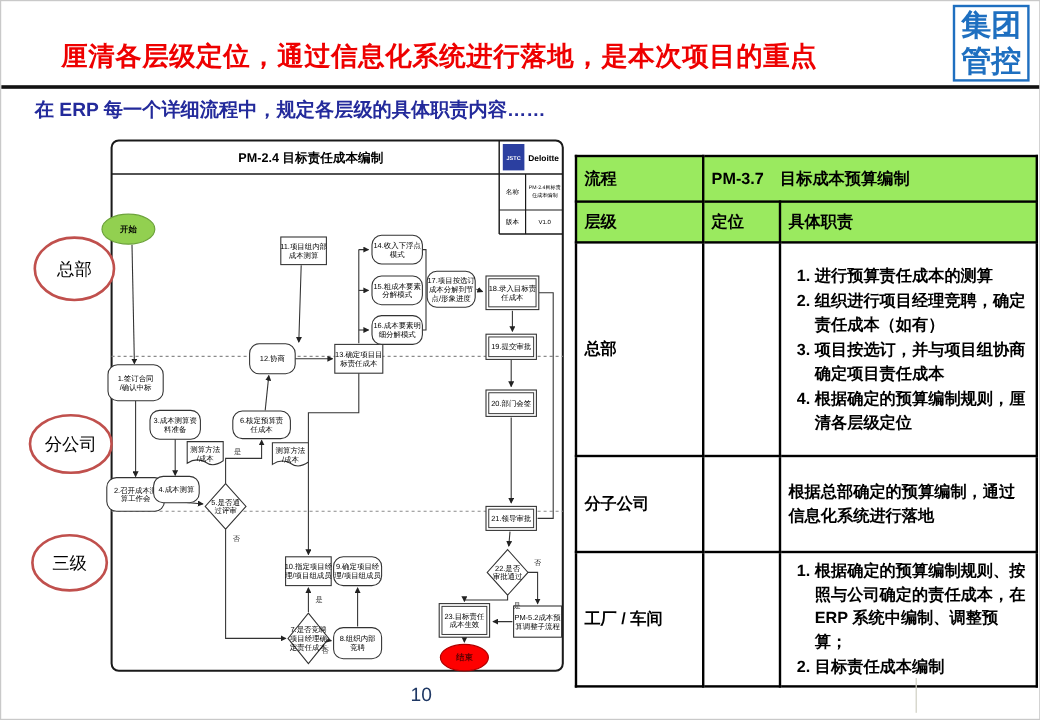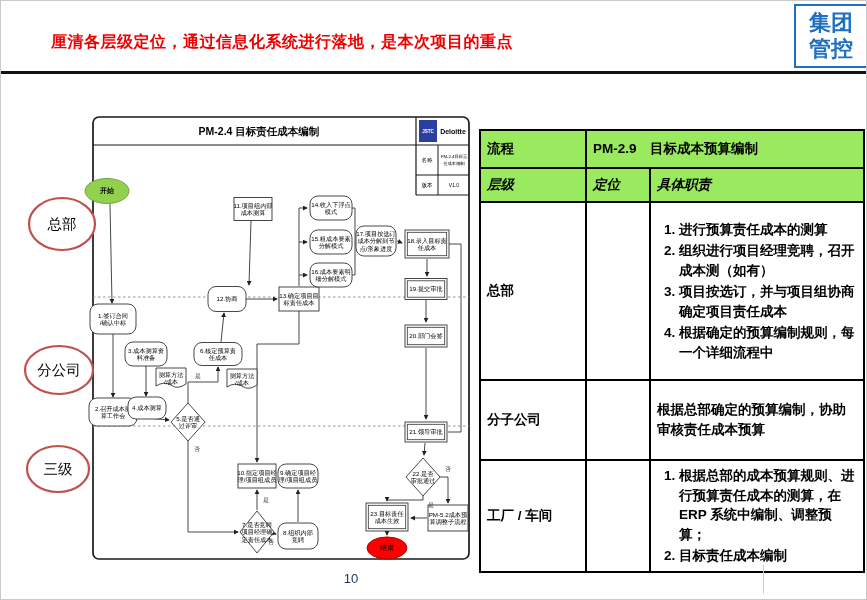--- a/index.html
+++ b/index.html
@@ -4,64 +4,65 @@
 <style>
   html,body{margin:0;padding:0;background:#e8e8e8;}
   *{box-sizing:border-box;}
   .slide{
     position:relative;width:867px;height:600px;margin:0 auto;background:#fff;
     border:1px solid #c9c9c9;overflow:hidden;
     font-family:"Liberation Sans","DejaVu Sans",sans-serif;
   }
   .page-title{
     position:absolute;left:50px;top:31px;width:720px;
-    font-size:16px;font-weight:bold;color:var(--c-title_red);letter-spacing:.5px;
+    font-size:22px;font-weight:bold;color:var(--c-title_red);letter-spacing:.5px;
   }
   .header-rule{position:absolute;left:0;top:70px;width:867px;height:3px;background:#121212;}
   .corner-logo{
-    position:absolute;left:793px;top:3px;width:74px;height:64px;background:#fff;
+    position:absolute;left:793px;top:3px;width:64px;height:64px;background:#fff;
     border:2px solid var(--c-logo_blue);display:flex;flex-direction:column;
     align-items:center;justify-content:center;line-height:1.2;
-    font-size:22px;font-weight:bold;color:var(--c-logo_blue);
+    font-size:25px;font-weight:bold;color:var(--c-logo_blue);
   }
   .subtitle{
     position:absolute;left:28px;top:81px;width:600px;
     font-size:16px;font-weight:bold;color:var(--c-subtitle_navy);
   }
   #flow-svg{position:absolute;left:20px;top:113px;}
 
   .table-wrap{position:absolute;left:478px;top:128px;width:384px;}
   table.resp{border-collapse:collapse;width:100%;table-layout:fixed;}
   table.resp td,table.resp th{
     border:2px solid #000;padding:3px 6px;font-size:13.5px;color:#000;
     vertical-align:middle;text-align:left;font-weight:bold;
   }
   tr.hdr td{background:var(--c-table_green);}
   td.proc-val{text-align:center;font-size:14px;}
   td.level{font-size:14px;}
   tr.r-hq{height:178px;} tr.r-branch{height:80px;} tr.r-factory{height:106px;}
-  tr.h1{height:38px;} tr.h2{height:34px;font-style:italic;}
+  tr.h1{height:38px;} tr.h2{height:34px;}
   td.duties{font-weight:bold;line-height:1.45;margin-left:16px;}
   td.duties ol{margin:0;padding-left:22px;}
   td.duties ol li{margin:2px 0;}
   td.duties .plain{margin:1px 0;}
   .page-number{position:absolute;left:330px;top:570px;width:40px;text-align:center;
-    font-size:13px;color:var(--c-page_number_blue);}
+    font-size:16px;color:var(--c-page_number_blue);}
   .footer-divider{position:absolute;left:762px;top:564px;width:1px;height:29px;background:#cfcfc2;}
 </style>
 </head>
 <body>
 
 <div class="slide">
   <div class="page-title">厘清各层级定位，通过信息化系统进行落地，是本次项目的重点</div>
   <div class="corner-logo">
     <span>集团</span>
     <span>管控</span>
   </div>
   <div class="header-rule"></div>
+  <div class="subtitle">在 ERP 每一个详细流程中，规定各层级的具体职责内容……</div>
 
   <svg id="flow-svg" width="450" height="449" viewBox="0 0 450 449">
       <defs>
         <marker id="arr" markerWidth="5" markerHeight="5" refX="4.2" refY="2.5" orient="auto" markerUnits="userSpaceOnUse">
           <path d="M0,0L5,2.5L0,5Z" fill="#222"></path>
         </marker>
       </defs>
       <g>
         <rect x="72" y="3" width="376" height="442" rx="6" fill="#fff" stroke="#1a1a1a" stroke-width="1.7"></rect>
         <line x1="72" y1="31" x2="448" y2="31" stroke="#1a1a1a" stroke-width="1.2"></line>
@@ -278,52 +279,52 @@
   <div class="table-wrap">
     <table class="resp">
       <colgroup>
           <col style="width:106px">
           <col style="width:64px">
           <col style="width:214px">
         </colgroup>
       <tbody>
           <tr class="hdr h1">
         <td>流程</td>
-        <td class="proc-val" colspan="2">PM-2.9　目标成本预算编制</td>
+        <td class="proc-val" colspan="2">PM-3.7　目标成本预算编制</td>
       </tr>
       <tr class="hdr h2">
         <td>层级</td>
         <td>定位</td>
         <td>具体职责</td>
       </tr>
       <tr class="r-hq">
         <td class="level">总部</td>
         <td></td>
         <td class="duties">
               <ol>
                 <li>进行预算责任成本的测算</li>
-                <li>组织进行项目经理竞聘，召开成本测（如有）</li>
+                <li>组织进行项目经理竞聘，确定责任成本（如有）</li>
                 <li>项目按选订，并与项目组协商确定项目责任成本</li>
-                <li>根据确定的预算编制规则，每一个详细流程中</li>
+                <li>根据确定的预算编制规则，厘清各层级定位</li>
               </ol>
             </td>
       </tr>
       <tr class="r-branch">
         <td class="level">分子公司</td>
         <td></td>
         <td class="duties">
-              <div class="plain">根据总部确定的预算编制，协助审核责任成本预算</div>
+              <div class="plain">根据总部确定的预算编制，通过信息化系统进行落地</div>
             </td>
       </tr>
       <tr class="r-factory">
         <td class="level">工厂 /  车间</td>
         <td></td>
         <td class="duties">
               <ol>
-                <li>根据总部的成本预算规则、进行预算责任成本的测算，在 ERP 系统中编制、调整预算；</li>
+                <li>根据确定的预算编制规则、按照与公司确定的责任成本，在 ERP 系统中编制、调整预算；</li>
                 <li>目标责任成本编制</li>
               </ol>
             </td>
       </tr>
     </tbody>
       </table>
   </div>
 
   <div class="page-number">10</div>
   <div class="footer-divider"></div>

